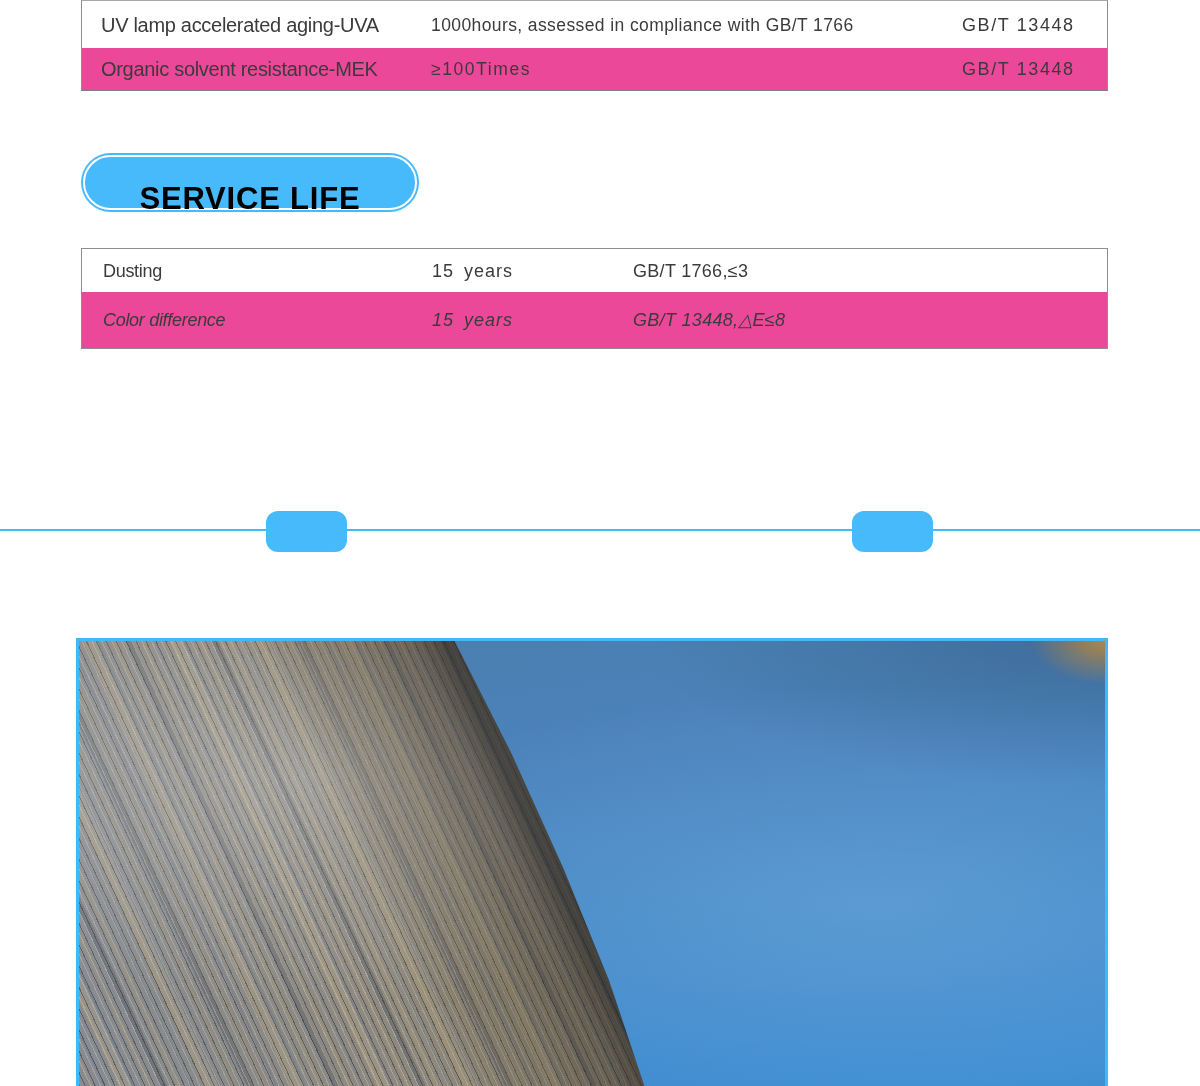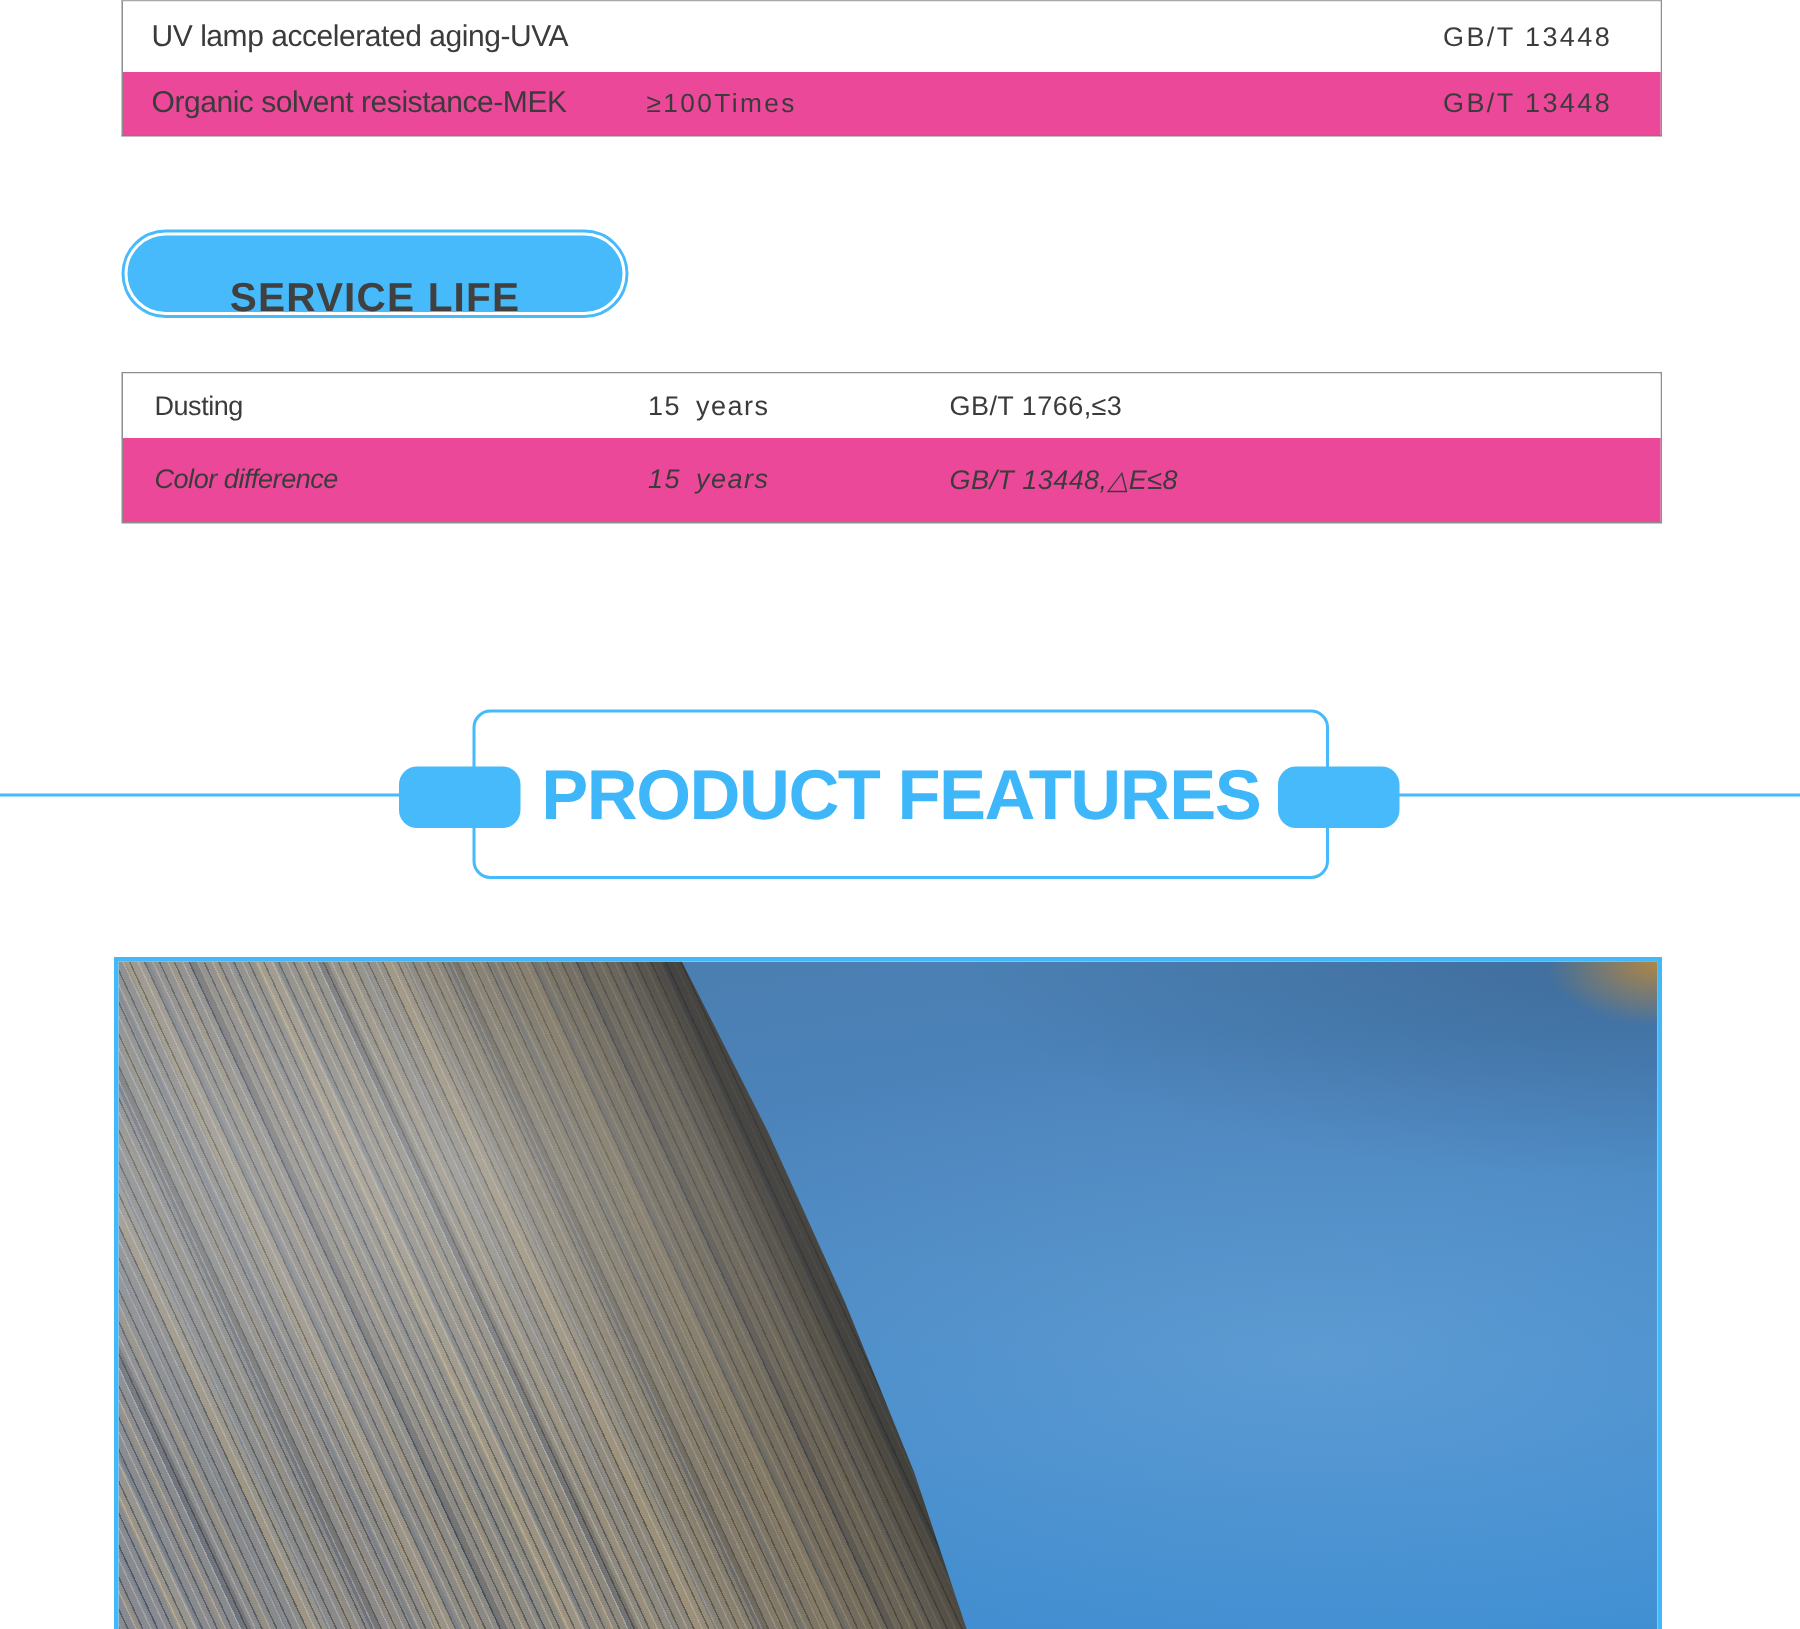--- a/index.html
+++ b/index.html
@@ -28,21 +28,21 @@
   .c3 { left:880px; font-size:18px; letter-spacing:1.6px; }
 
   
   .badge {
     position:absolute; left:83px; top:155px; width:334px; height:55px;
     background:#47bafb; border:2px solid #ffffff; border-radius:30px;
     box-shadow:0 0 0 2px #47bafb;
     display:flex; align-items:center; justify-content:center;
   }
   .badge-label {
-    color:#404040; font-size:27px; font-weight:bold; letter-spacing:0.8px;margin-top:32px;
+    color:#000000; font-size:31px; font-weight:bold; letter-spacing:0.8px;margin-top:32px;
   }
 
   
   .life-table {
     position:absolute; left:81px; top:248px; width:1027px;
     border:1px solid #8e8e8e;
   }
   .life-table .trow:nth-child(1) { height:43px; }
   .life-table .trow:nth-child(2) { height:56px;font-style:italic; }
   .life-table .trow:nth-child(3) { height:44px; }
@@ -102,20 +102,21 @@
   }
 </style>
 </head>
 <body>
 
 <div class="page">
 
   <div class="spec-table">
     <div class="trow white">
       <span class="cell c1">UV lamp accelerated aging-UVA</span>
+      <span class="cell c2">1000hours, assessed in compliance with GB/T 1766</span>
       <span class="cell c3">GB/T 13448</span>
     </div>
     <div class="trow gray">
       <span class="cell c1">Organic solvent resistance-MEK</span>
       <span class="cell c2 spaced">≥100Times</span>
       <span class="cell c3">GB/T 13448</span>
     </div>
   </div>
 
   <div class="badge">
@@ -129,23 +130,20 @@
       <span class="cell c3">GB/T 1766,≤3</span>
     </div>
     <div class="trow gray">
       <span class="cell c1">Color difference</span>
       <span class="cell c2">15 years</span>
       <span class="cell c3">GB/T 13448,△E≤8</span>
     </div>
   </div>
 
   <div class="feat-line"></div>
-  <div class="feat-box">
-    <span class="feat-title">PRODUCT FEATURES</span>
-  </div>
   <div class="feat-pill left"></div>
   <div class="feat-pill right"></div>
 
   <div class="photo">
     <div class="photo-surface"></div>
     <div class="coil-edge"></div>
   </div>
 
 </div>
 

